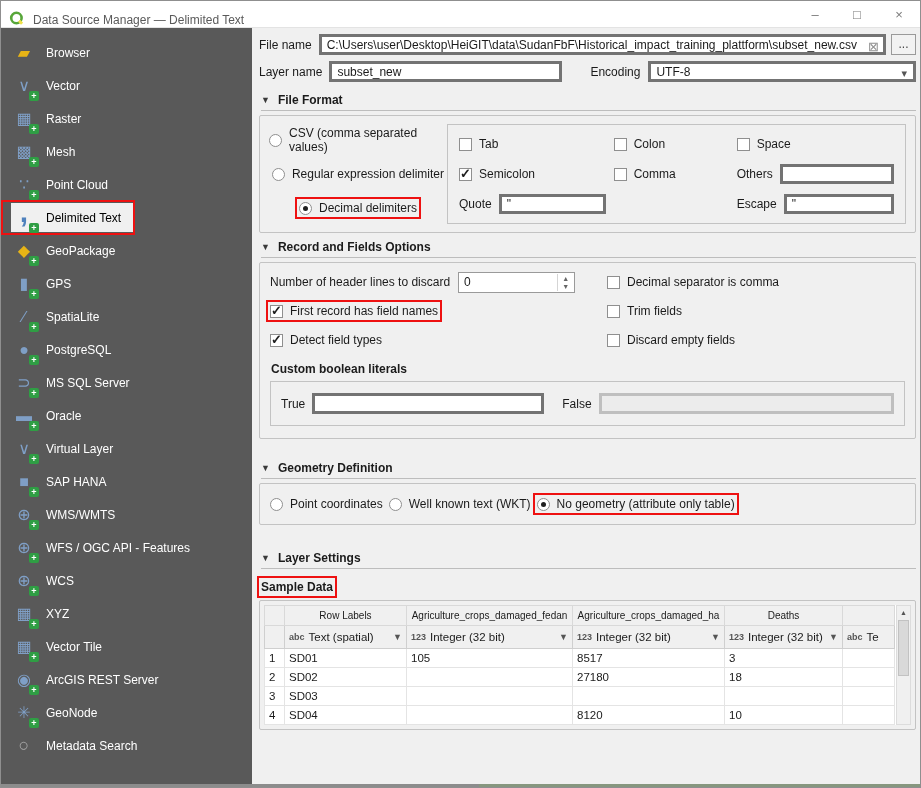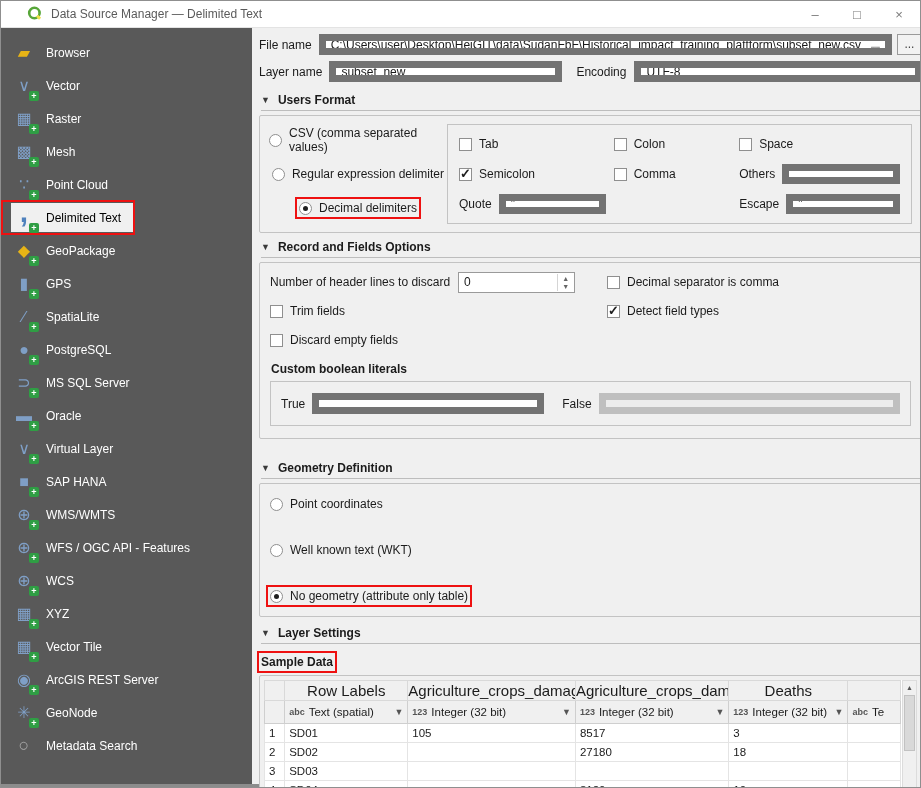--- a/index.html
+++ b/index.html
@@ -1,21 +1,21 @@
 <!DOCTYPE html>
 <html><head>
 <meta charset="utf-8">
 <style>
   * { box-sizing: border-box; margin: 0; padding: 0; }
   html,body { background:#ffffff; }
   body { font-family:"Liberation Sans", sans-serif; font-size:12px; color:#1b1b1b; }
   .win { width:921px; height:788px; position:relative; border:1px solid #8f8f8f; overflow:hidden; background:#fff; }
 
   
-  .titlebar { height:27px; display:flex; align-items:center; padding-left:26px; background:#fff; border-bottom:1px solid #e3e3e3; }
+  .titlebar { height:27px; display:flex; align-items:flex-end; padding-left:8px; background:#fff; border-bottom:1px solid #e3e3e3; }
   .tb-title { color:#5a5a5a; margin-left:8px; flex:1; }
   .tb-btn { width:42px; height:100%; display:flex; align-items:center; justify-content:center; color:#7a7a7a; font-size:13px; }
 
   
   .body { display:flex; height:756px; }
   .sidebar { width:251px; background:#595959; padding-top:8px; flex:none; }
   .content { flex:1; background:#f0f0f0; padding:6px 10px 0 7px; display:flex; flex-direction:column; position:relative; }
   .strip { height:5px; display:flex; }
   .strip-left { width:478px; background:#8c8c8c; }
   .strip-right { flex:1; background:#87977f; }
@@ -31,26 +31,26 @@
   .g-comma { font-size:30px; font-weight:bold; color:#4f81bd; line-height:4px; padding-bottom:12px; }
 
   
   .ann { position:relative; }
   .ann::after { content:""; position:absolute; left:-4px; top:-4px; right:-4px; bottom:-4px; border:2px solid #ee1111; pointer-events:none; }
   .sel-wrap.ann::after { left:-10px; top:-3px; right:-2px; bottom:-3px; }
 
   
   .frow { display:flex; align-items:center; margin-bottom:6px; }
   .frow .flabel { margin-right:7px; white-space:nowrap; }
-  .tfield { background:#fff; border:7px solid #737373; height:21px; display:flex; align-items:center; padding:0 5px; white-space:nowrap; overflow:hidden; }
+  .tfield { background:#fff; border:3px solid #737373; height:21px; display:flex; align-items:center; padding:0 5px; white-space:nowrap; overflow:hidden; }
   .file-input { flex:1; position:relative; padding-right:24px; }
   .clear-btn { position:absolute; right:4px; top:2px; color:#8f8f8f; font-size:13px; }
   .browse-btn { width:25px; height:21px; margin-left:5px; border:1px solid #9a9a9a; background:#f2f2f2; text-align:center; line-height:18px; color:#444; flex:none; }
   .layer-input { width:233px; }
-  .enc-label { margin:0 8px 0 14px; }
+  .enc-label { margin:0 8px 0 28px; }
   .select { flex:1; position:relative; padding-right:11px; }
   .select::after { content:"▾"; position:absolute; right:6px; top:3px; color:#555; font-size:11px; }
 
   .sec-hdr { display:flex; align-items:center; font-weight:bold; margin:5px 0 4px 2px; padding-bottom:3px; border-bottom:1px solid #bdbdbd; }
   .sec-hdr::before { content:"▼"; font-size:9px; margin-right:8px; color:#3a3a3a; }
   .groupbox { border:1px solid #c3c3c3; background:#f0f0f0; border-radius:2px; }
 
   .rad { width:13px; height:13px; border:1px solid #8f8f8f; border-radius:50%; background:#fff; margin-right:7px; position:relative; flex:none; }
   .rad[data-checked="true"]::after { content:""; position:absolute; left:3px; top:3px; right:3px; bottom:3px; background:#1f1f1f; border-radius:50%; }
   .cb { width:13px; height:13px; border:1px solid #8f8f8f; background:#fff; margin-right:7px; position:relative; flex:none; }
@@ -73,35 +73,35 @@
   .spin { width:117px; margin-left:8px; background:#fff; border:1px solid #9a9a9a; height:21px; display:flex; align-items:center; padding:0 20px 0 5px; position:relative; }
   .spin-up,.spin-dn { position:absolute; right:1px; width:16px; height:9px; color:#666; font-size:7px; text-align:center; line-height:9px; border-left:1px solid #d5d5d5; }
   .spin-up { top:1px; } .spin-dn { bottom:1px; }
   .bool-title { font-weight:bold; margin:12px 0 5px 1px; }
   .bool-box { border:1px solid #c3c3c3; padding:11px 10px; display:flex; align-items:center; }
   .bool-true { width:232px; margin-right:18px; }
   .bool-false { flex:1; background:#ececec; border-color:#bfbfbf; }
   .bool-box .lbl { margin-right:7px; }
 
   
-  .geom { padding:10px 10px; margin-bottom:4px; display:flex; flex-direction:column; gap:26px; }
+  .geom { padding:10px 10px; margin-bottom:21px; display:flex; flex-direction:row; gap:6px; }
   
   .ls { padding:10px 10px 12px; margin-bottom:4px; display:grid; grid-template-columns:1fr 1fr 1fr; }
 
   .sample-hdr { font-weight:bold; margin:7px 0 6px 2px; width:fit-content; }
 
   
   .tbl-box { border:1px solid #c3c3c3; padding:4px; }
   .tbl-inner { position:relative; padding-right:16px; background:#fff; }
   .vscroll { position:absolute; top:0; right:0; bottom:0; width:15px; background:#f0f0f0; border:1px solid #dcdcdc; display:flex; flex-direction:column; align-items:center; }
   .vs-arrow { color:#555; font-size:7px; height:13px; line-height:13px; }
   .vs-thumb { width:11px; height:56px; background:#d9d9d9; border:1px solid #c2c2c2; margin-top:1px; }
   .vs-space { flex:1; }
   .stable { border-collapse:collapse; table-layout:fixed; width:100%; background:#fff; }
-  .stable th { background:#f0f0f0; border:1px solid #d9d9d9; font-weight:normal; height:20px; text-align:center; font-size:15px; overflow:hidden; white-space:nowrap; }
+  .stable th { background:#f0f0f0; border:1px solid #d9d9d9; font-weight:normal; height:20px; text-align:center; font-size:10px; overflow:hidden; white-space:nowrap; }
   .stable td { border:1px solid #e4e4e4; height:19px; padding:0 4px; overflow:hidden; white-space:nowrap; font-size:11.5px; }
   .type-row td { background:#f0f0f0; border:1px solid #cfcfcf; height:23px; }
   .type-cell { display:flex; align-items:center; }
   .tprefix { font-size:9px; color:#555; margin-right:4px; font-weight:bold; }
   .dd-arrow { margin-left:auto; color:#555; font-size:9px; }
   .rownum { text-align:left; padding-left:5px; }
 </style>
 </head>
 <body>
 
@@ -231,21 +231,21 @@
         <div class="tfield layer-input">
             <span>subset_new</span>
           </div>
         <span class="enc-label">Encoding</span>
         <div class="tfield select">
             <span>UTF-8</span>
           </div>
       </div>
 
       <div class="sec-hdr">
-          <span>Users Format</span>
+          <span>File Format</span>
         </div>
       <div class="groupbox ff">
         <div class="ff-left">
           <div class="ctl-row">
               <span class="rad" data-checked="false"></span>
               <span>CSV (comma separated values)</span>
             </div>
           <div class="ctl-row">
               <span class="rad" data-checked="false"></span>
               <span>Regular expression delimiter</span>
@@ -310,20 +310,26 @@
             <div class="spin">
               <span>0</span>
               <span class="spin-up">▲</span>
               <span class="spin-dn">▼</span>
             </div>
           </div>
           <div class="ctl-row">
               <span class="cb" data-checked="false"></span>
               <span>Decimal separator is comma</span>
             </div>
+          <div class="ctl-row">
+            <span class="ann" style="display:inline-flex;align-items:center;">
+              <span class="cb" data-checked="true"></span>
+                <span>First record has field names</span>
+            </span>
+          </div>
           <div class="ctl-row">
               <span class="cb" data-checked="false"></span>
               <span>Trim fields</span>
             </div>
           <div class="ctl-row">
               <span class="cb" data-checked="true"></span>
               <span>Detect field types</span>
             </div>
           <div class="ctl-row">
               <span class="cb" data-checked="false"></span>

